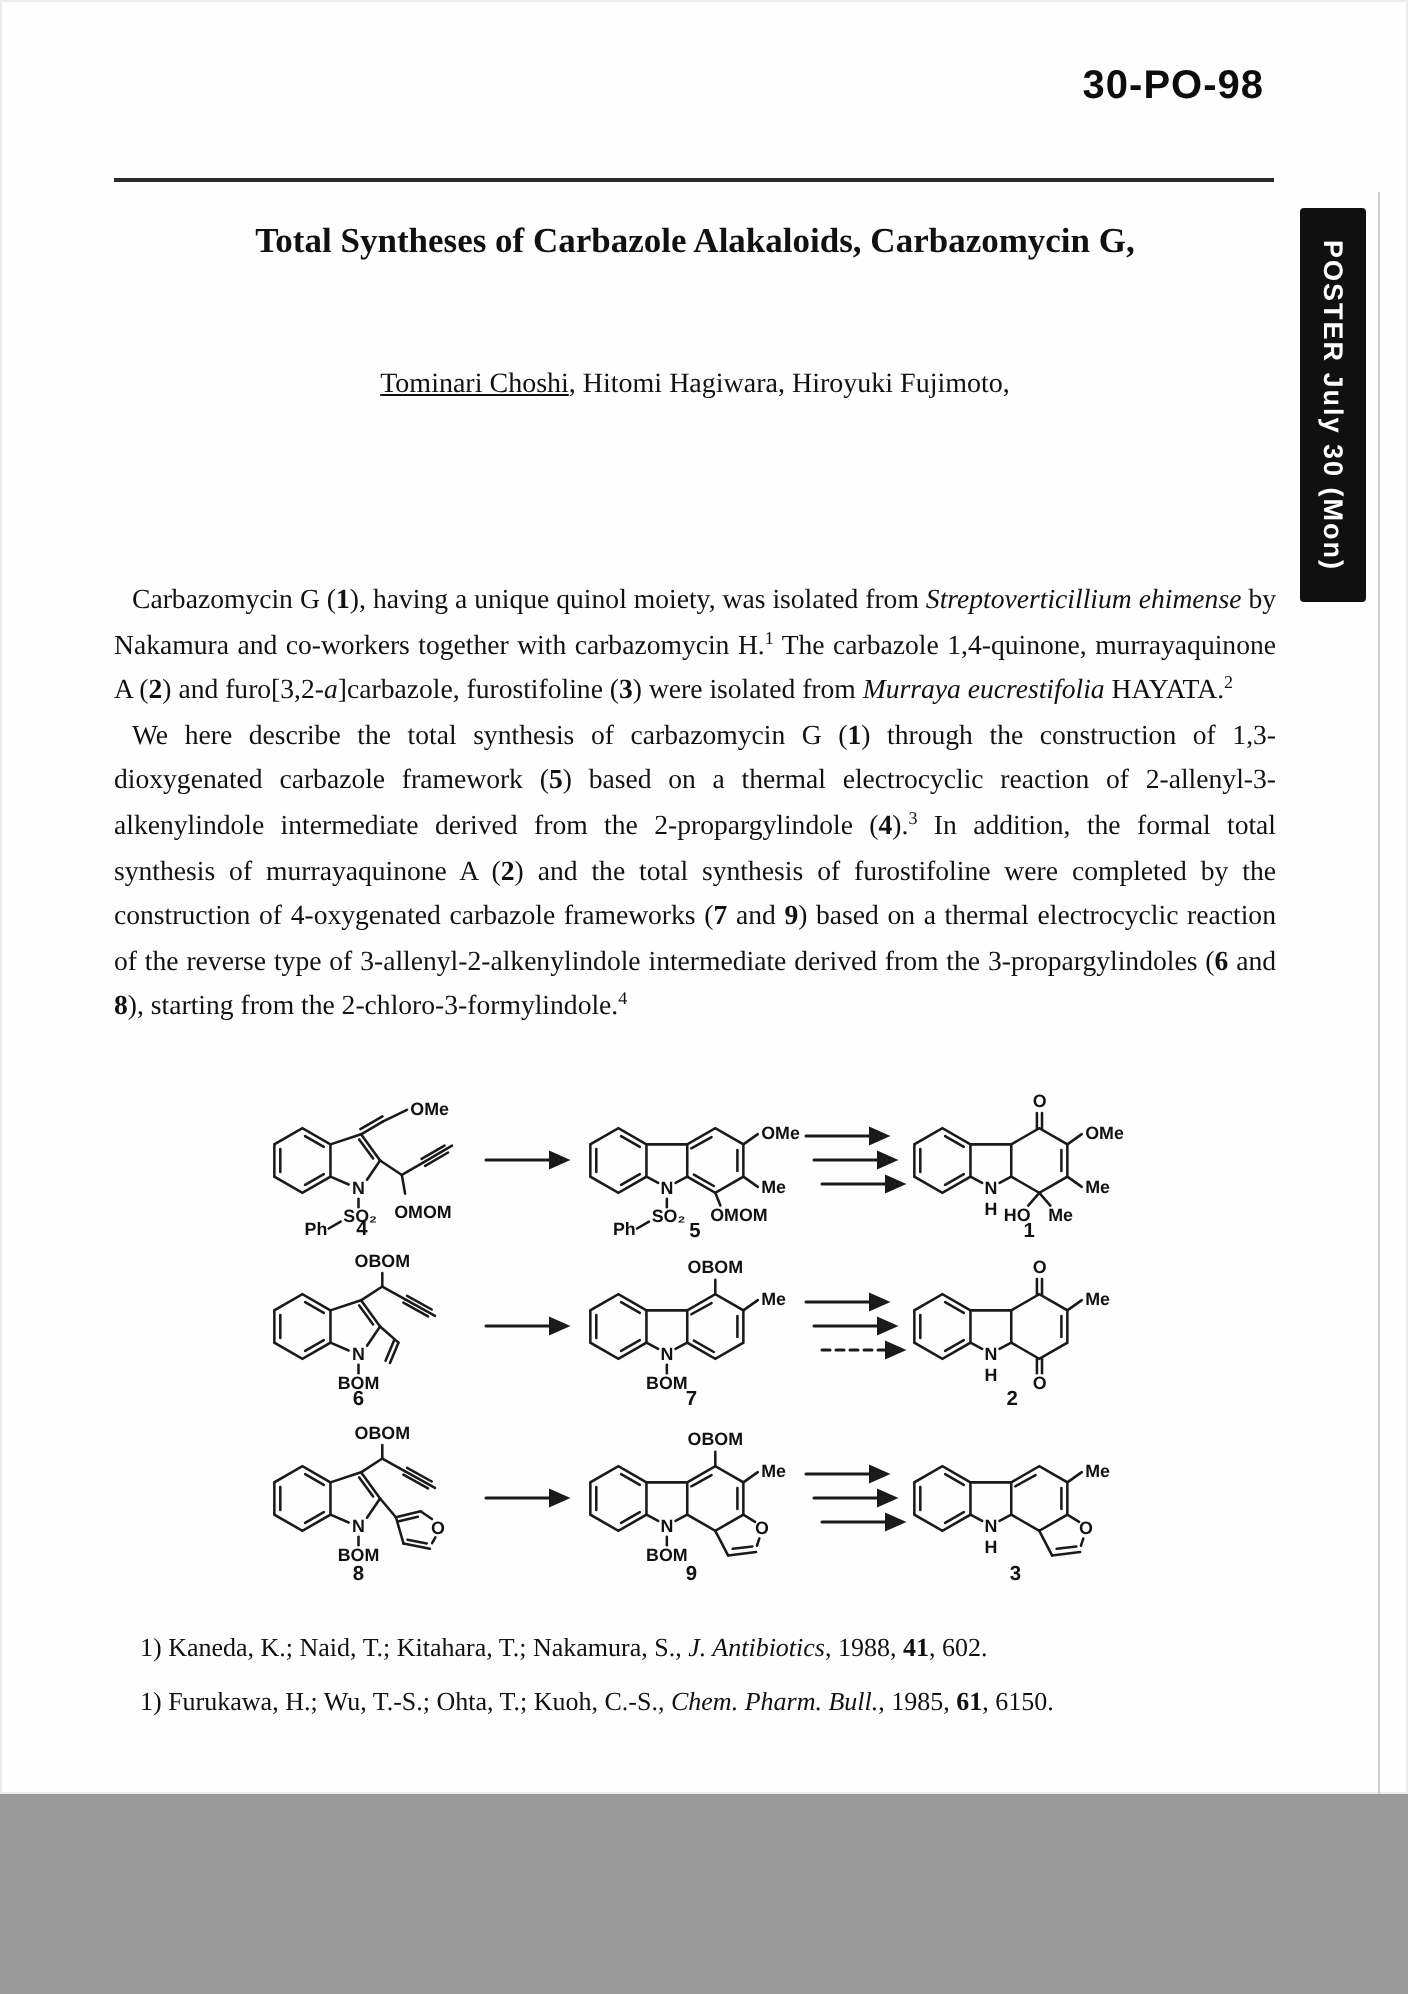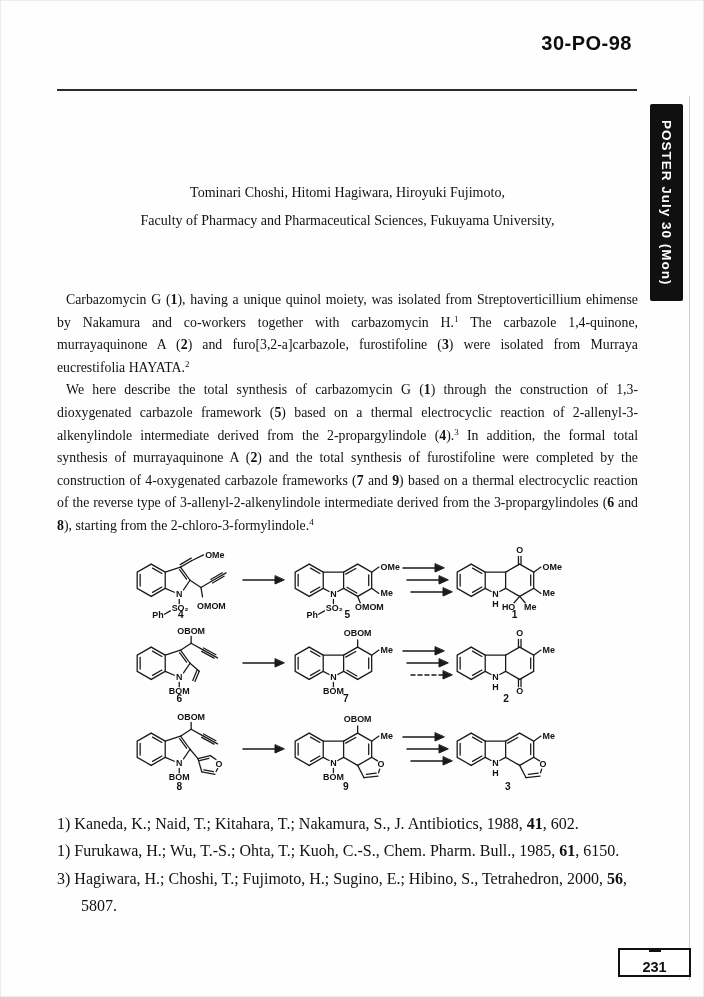--- a/index.html
+++ b/index.html
@@ -1,35 +1,35 @@
 <!DOCTYPE html>
 <html><head>
 <meta charset="utf-8">
 <style>
   html,body{margin:0;padding:0;background:#9a9a9a;}
-  .page{position:relative;width:704px;height:997px;background:#fefefe;overflow:hidden;
+  .page{position:relative;width:704px;height:897px;background:#fefefe;overflow:hidden;
         font-family:"Liberation Serif",serif;color:#111;box-shadow:inset 0 0 0 1px #ececec;}
   .code{position:absolute;top:32px;right:72px;font:bold 20px "Liberation Sans",sans-serif;color:#0d0d0d;letter-spacing:.5px;}
   .rule{position:absolute;left:57px;top:89px;width:580px;height:2px;background:#2b2b2b;}
   .scanline{position:absolute;left:689px;top:96px;width:1px;height:884px;background:#cfcfcf;}
   .tab{position:absolute;left:650px;top:104px;width:33px;height:197px;background:#101010;border-radius:2px;
        display:flex;align-items:center;justify-content:center;}
   .tab span{writing-mode:vertical-rl;white-space:nowrap;color:#fff;
        font:bold 13.5px "Liberation Sans",sans-serif;letter-spacing:1px;}
   .title{position:absolute;left:57px;top:106px;width:581px;text-align:center;
        font-weight:bold;font-size:17.5px;line-height:28px;}
   .authors{position:absolute;left:57px;top:179px;width:581px;text-align:center;
        font-size:14px;line-height:27.5px;}
-  .uline{}
+  .uline{text-decoration:underline;}
   .abstract{position:absolute;left:57px;top:289px;width:581px;font-size:13.8px;
        line-height:22.6px;text-align:justify;}
   .para{text-indent:9px;margin:0;}
-  .refs{position:absolute;left:57px;top:810px;width:590px;font-size:16px;line-height:27.3px;}
+  .refs{position:absolute;left:70px;top:810px;width:590px;font-size:13px;line-height:27.3px;}
   .ref{padding-left:24px;text-indent:-24px;}
-  .it{}
+  .it{font-style:italic;}
   .bd{font-weight:bold;}
   .sup{font-size:9px;vertical-align:5px;line-height:0;}
   .srow{position:absolute;left:85px;width:540px;}
   .row1{top:542px;height:95px;} .row2{top:625px;height:95px;} .row3{top:707px;height:102px;}
   svg line,svg polygon,svg polyline{stroke:#1a1a1a;stroke-width:1.5;fill:none;stroke-linecap:round;}
   svg polygon.head{fill:#1a1a1a;stroke:#1a1a1a;stroke-width:1;}
   svg line.dash{stroke-dasharray:4 3;}
   text.al{font:bold 10.5px "Liberation Sans",sans-serif;fill:#111;stroke:none;}
   text.am{text-anchor:middle;}
   text.num{font:bold 12px "Liberation Sans",sans-serif;fill:#111;text-anchor:middle;stroke:none;}
@@ -45,25 +45,25 @@
 
   <div class="code">30-PO-98</div>
   <div class="rule"></div>
   <div class="scanline"></div>
 
   <div class="tab">
     <span>POSTER July 30 (Mon)</span>
   </div>
 
   <div class="title">
+    <div>Total Syntheses of Carbazole Alakaloids, Carbazomycin G,</div>
   </div>
 
   <div class="authors">
     <div><span class="uline">Tominari Choshi</span><span>, Hitomi Hagiwara, Hiroyuki Fujimoto,</span></div>
-    <div>Faculty of Pharmacy and Pharmaceutical Sciences, Fukuyama University,</div>
   </div>
 
   <div class="abstract">
     <p class="para"><span>Carbazomycin G (</span><span class="bd">1</span><span>), having a unique quinol moiety, was isolated from </span><span class="it">Streptoverticillium ehimense</span><span> by Nakamura and co-workers together with carbazomycin H.</span><span class="sup">1</span><span> The carbazole 1,4-quinone, murrayaquinone A (</span><span class="bd">2</span><span>) and furo[3,2-</span><span class="it">a</span><span>]carbazole, furostifoline (</span><span class="bd">3</span><span>) were isolated from </span><span class="it">Murraya eucrestifolia</span><span> HAYATA.</span><span class="sup">2</span></p>
     <p class="para"><span>We here describe the total synthesis of carbazomycin G (</span><span class="bd">1</span><span>) through the construction of 1,3-dioxygenated carbazole framework (</span><span class="bd">5</span><span>) based on a thermal electrocyclic reaction of 2-allenyl-3-alkenylindole intermediate derived from the 2-propargylindole (</span><span class="bd">4</span><span>).</span><span class="sup">3</span><span> In addition, the formal total synthesis of murrayaquinone A (</span><span class="bd">2</span><span>) and the total synthesis of furostifoline were completed by the construction of 4-oxygenated carbazole frameworks (</span><span class="bd">7</span><span> and </span><span class="bd">9</span><span>) based on a thermal electrocyclic reaction of the reverse type of 3-allenyl-2-alkenylindole intermediate derived from the 3-propargylindoles (</span><span class="bd">6</span><span> and </span><span class="bd">8</span><span>), starting from the 2-chloro-3-formylindole.</span><span class="sup">4</span></p>
   </div>
 
   <svg width="0" height="0" style="position:absolute" aria-hidden="true">
     <defs>
       <g id="benzL">
@@ -302,21 +302,20 @@
       <use href="#bondTR"></use>
       <text class="al" x="136" y="32.5">Me</text>
       <use href="#furanFused"></use>
       <text class="num" x="95" y="93">3</text>
     </g>
   </svg>
 
   <div class="refs">
     <div class="ref"><span>1) Kaneda, K.; Naid, T.; Kitahara, T.; Nakamura, S., </span><span class="it">J. Antibiotics</span><span>, 1988, </span><span class="bd">41</span><span>, 602.</span></div>
     <div class="ref"><span>1) Furukawa, H.; Wu, T.-S.; Ohta, T.; Kuoh, C.-S., </span><span class="it">Chem. Pharm. Bull.</span><span>, 1985, </span><span class="bd">61</span><span>, 6150.</span></div>
-    <div class="ref"><span>3) Hagiwara, H.; Choshi, T.; Fujimoto, H.; Sugino, E.; Hibino, S., </span><span class="it">Tetrahedron</span><span>, 2000, </span><span class="bd">56</span><span>, 5807.</span></div>
   </div>
 
   <div class="pagebox">
     <span class="sq"></span>
     <span class="pn">231</span>
   </div>
 
 </div>
 
 </body></html>

